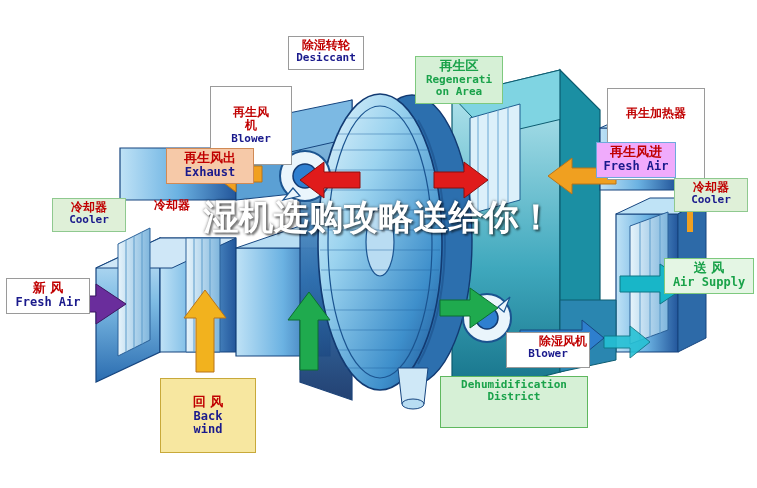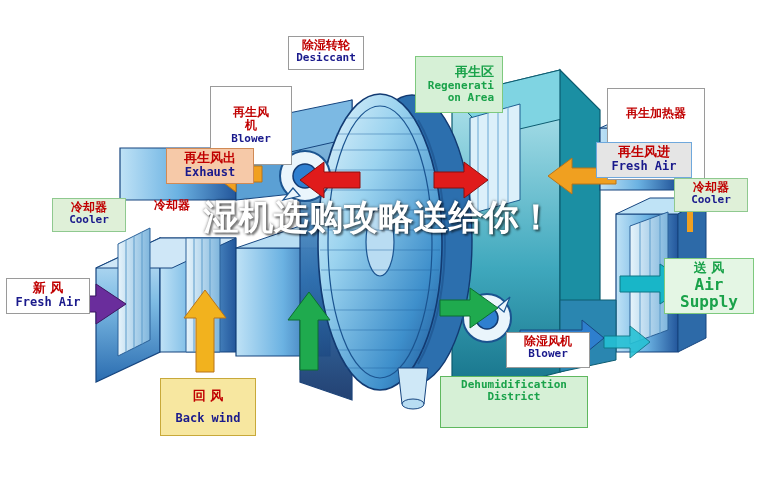--- a/index.html
+++ b/index.html
@@ -167,60 +167,60 @@
 
   <div id="labels">
       <div class="lbl" style="left: 288px; top: 36px; width: 76px; min-height: 34px; background: rgb(255, 255, 255); border: 1px solid rgb(154, 154, 154); padding: 2px;">
         <span class="cn" style="color: rgb(192, 0, 0); font-size: 12px;">除湿转轮</span>
         <span class="en" style="color: rgb(26, 26, 140); font-size: 11px;">Desiccant</span>
       </div>
       <div class="lbl" style="left: 210px; top: 86px; width: 82px; min-height: 34px; background: rgb(255, 255, 255); border: 1px solid rgb(154, 154, 154); padding: 19px;">
         <span class="cn" style="color: rgb(192, 0, 0); font-size: 12px;">再生风机</span>
         <span class="en" style="color: rgb(26, 26, 140); font-size: 11px;">Blower</span>
       </div>
-      <div class="lbl" style="left: 415px; top: 56px; width: 88px; min-height: 48px; background: rgb(214, 240, 214); border: 1px solid rgb(126, 201, 126); padding: 8px; text-align: right;">
+      <div class="lbl" style="left: 415px; top: 56px; width: 88px; min-height: 48px; background: rgb(214, 240, 214); border: 1px solid rgb(126, 201, 126); padding: 2px;">
         <span class="cn" style="color: rgb(26, 162, 74); font-size: 13px;">再生区</span>
         <span class="en" style="color: rgb(26, 162, 74); font-size: 11px;">Regenerati on Area</span>
       </div>
       <div class="lbl" style="left: 607px; top: 88px; width: 98px; min-height: 34px; background: rgb(255, 255, 255); border: 1px solid rgb(154, 154, 154); padding: 18px;">
         <span class="cn" style="color: rgb(192, 0, 0); font-size: 12px;">再生加热器</span>
         <span class="en" style="color: rgb(26, 26, 140); font-size: 11px; margin-top: 28px;">heater</span>
       </div>
       <div class="lbl" style="left: 166px; top: 148px; width: 88px; min-height: 36px; background: rgb(246, 201, 168); border: 1px solid rgb(208, 138, 85); padding: 2px;">
         <span class="cn" style="color: rgb(192, 0, 0); font-size: 13px;">再生风出</span>
         <span class="en" style="color: rgb(26, 26, 140); font-size: 12px;">Exhaust</span>
       </div>
-      <div class="lbl" style="left: 596px; top: 142px; width: 96px; min-height: 36px; background: #e5e5e5; border: 1px solid rgb(111, 168, 220); padding: 2px;">
+      <div class="lbl" style="left: 596px; top: 142px; width: 80px; min-height: 36px; background: #f0abfc; border: 1px solid rgb(111, 168, 220); padding: 2px;">
         <span class="cn" style="color: rgb(192, 0, 0); font-size: 13px;">再生风进</span>
         <span class="en" style="color: rgb(26, 26, 140); font-size: 12px;">Fresh Air</span>
       </div>
       <div class="lbl" style="left: 52px; top: 198px; width: 74px; min-height: 34px; background: rgb(223, 240, 216); border: 1px solid rgb(143, 201, 143); padding: 2px;">
         <span class="cn" style="color: rgb(192, 0, 0); font-size: 12px;">冷却器</span>
         <span class="en" style="color: rgb(26, 26, 140); font-size: 11px;">Cooler</span>
       </div>
       <div class="lbl" style="left: 140px; top: 198px; width: 64px; min-height: 20px; padding: 1px 2px;">
         <span class="cn" style="color: rgb(192, 0, 0); font-size: 12px;">冷却器</span>
       </div>
       <div class="lbl" style="left: 674px; top: 178px; width: 74px; min-height: 34px; background: rgb(223, 240, 216); border: 1px solid rgb(143, 201, 143); padding: 2px;">
         <span class="cn" style="color: rgb(192, 0, 0); font-size: 12px;">冷却器</span>
         <span class="en" style="color: rgb(26, 26, 140); font-size: 11px;">Cooler</span>
       </div>
       <div class="lbl" style="left: 6px; top: 278px; width: 84px; min-height: 36px; background: rgb(255, 255, 255); border: 1px solid rgb(154, 154, 154); padding: 2px;">
         <span class="cn" style="color: rgb(192, 0, 0); font-size: 13px;">新 风</span>
         <span class="en" style="color: rgb(26, 26, 140); font-size: 12px;">Fresh Air</span>
       </div>
       <div class="lbl" style="left: 664px; top: 258px; width: 90px; min-height: 36px; background: rgb(228, 246, 228); border: 1px solid rgb(126, 201, 126); padding: 2px;">
         <span class="cn" style="color: rgb(26, 162, 74); font-size: 13px;">送 风</span>
-        <span class="en" style="color: rgb(26, 162, 74); font-size: 16px;">Air Supply</span>
+        <span class="en" style="color: rgb(26, 162, 74); font-size: 12px;">Air Supply</span>
       </div>
       <div class="lbl" style="left: 506px; top: 332px; width: 84px; min-height: 36px; background: rgb(255, 255, 255); border: 1px solid rgb(154, 154, 154); padding: 2px;">
-        <span class="cn" style="color: rgb(192, 0, 0); font-size: 12px;">除湿风机</span>
+        <span class="cn" style="color: rgb(192, 0, 0); font-size: 12px; text-align: right;">除湿风机</span>
         <span class="en" style="color: rgb(26, 26, 140); font-size: 11px;">Blower</span>
       </div>
-      <div class="lbl" style="left: 160px; top: 378px; width: 96px; min-height: 38px; background: rgb(247, 231, 160); border: 1px solid rgb(200, 169, 58); padding: 10px;">
+      <div class="lbl" style="left: 160px; top: 378px; width: 96px; min-height: 38px; background: rgb(247, 231, 160); border: 1px solid rgb(200, 169, 58); padding: 16px;">
         <span class="cn" style="color: rgb(192, 0, 0); font-size: 13px;">回 风</span>
-        <span class="en" style="color: rgb(26, 26, 140); font-size: 12px; margin-top: 8px;">Back wind</span>
+        <span class="en" style="color: rgb(26, 26, 140); font-size: 12px;">Back wind</span>
       </div>
       <div class="lbl" style="left: 440px; top: 376px; width: 148px; min-height: 52px; background: rgb(214, 240, 214); border: 1px solid rgb(95, 184, 95); padding: 2px;">
         <span class="en" style="color: rgb(26, 162, 74); font-size: 11px;">Dehumidification District</span>
       </div>
     </div>
 </div>
 
 </body></html>

